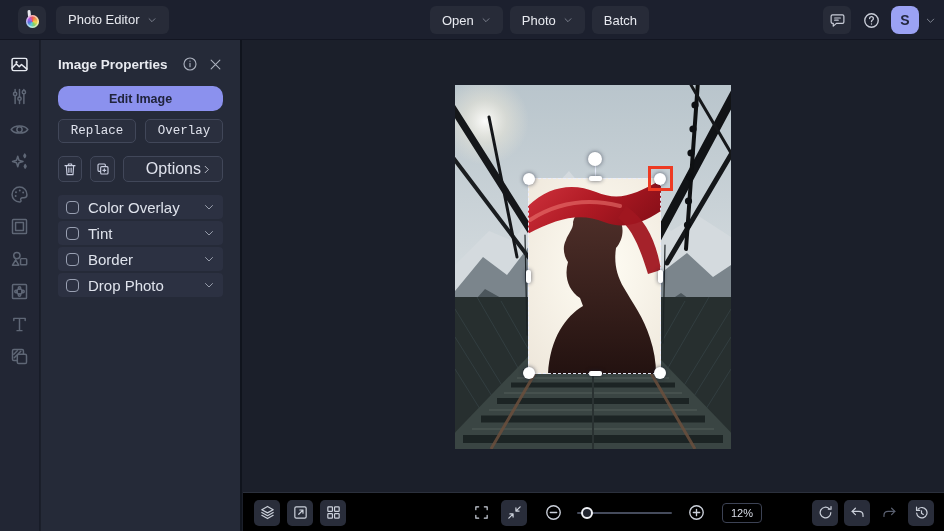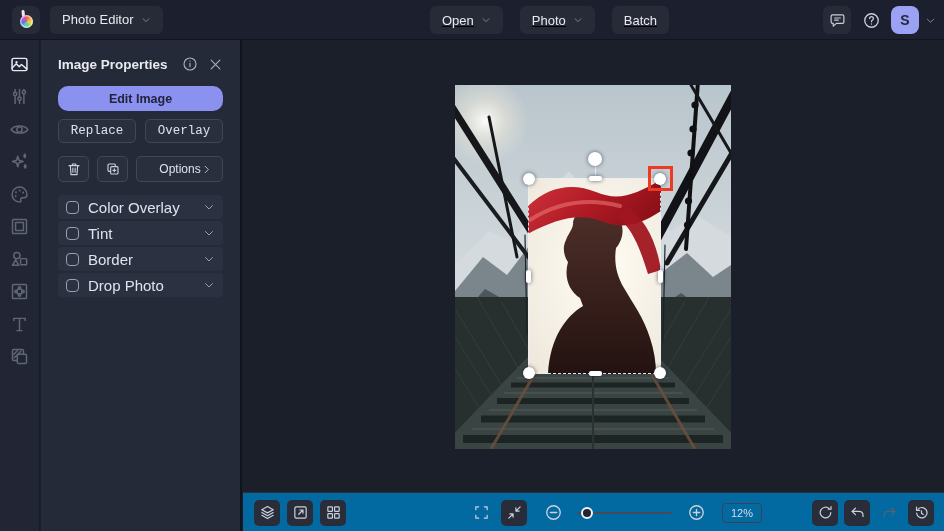--- a/index.html
+++ b/index.html
@@ -3,29 +3,29 @@
 <meta charset="utf-8">
 <style>
   * { margin:0; padding:0; box-sizing:border-box; }
   html,body { width:944px; height:531px; overflow:hidden; background:#1b1f2a;
     font-family:"Liberation Sans", sans-serif; -webkit-font-smoothing:antialiased; }
   svg { display:block; }
   .ic { stroke:currentColor; fill:none; stroke-width:1.7; stroke-linecap:round; stroke-linejoin:round; }
 
   
   .topbar { position:absolute; left:0; top:0; width:944px; height:40px; background:#1c202e;
-    display:flex; align-items:center; padding:0 12px; border-bottom:1px solid #121521; z-index:30; }
+    display:flex; align-items:center; padding:0 18px; border-bottom:1px solid #121521; z-index:30; }
   .logo-btn { width:28px; height:28px; border-radius:7px; background:#272b38; position:relative; margin-right:10px; cursor:pointer; }
   .logo-stem { position:absolute; left:10px; top:4px; width:2.5px; height:12px; border-radius:2px; background:#e9e9ee; transform:rotate(-6deg); }
   .logo-wheel { position:absolute; left:8px; top:9px; width:13px; height:13px; border-radius:50%;
     background:conic-gradient(#f05a5a,#f0a04a,#ead84e,#7ed06a,#5bc8d8,#5a6ee0,#b05ae0,#f05a5a);
     box-shadow:inset 0 0 0 1.5px rgba(255,255,255,.55); }
   .tb-btn { height:28px; background:#272b38; border-radius:6px; color:#e8eaf0; font-size:13px;
     display:flex; align-items:center; gap:7px; padding:0 12px; cursor:pointer; }
-  .tb-center { position:absolute; left:430px; top:6px; display:flex; gap:17px;text-decoration:underline; }
+  .tb-center { position:absolute; left:430px; top:6px; display:flex; gap:7px; }
   .tb-right { position:absolute; right:8px; top:6px; display:flex; align-items:center; gap:6px; }
   .tb-icon { width:28px; height:28px; border-radius:6px; display:flex; align-items:center; justify-content:center; color:#c9cdd8; cursor:pointer; }
   .tb-icon.bg { background:#272b38; }
   .avatar { width:28px; height:28px; border-radius:8px; background:#9ba2f4; color:#23273d; font-size:14px;
     font-weight:bold; display:flex; align-items:center; justify-content:center; cursor:pointer; }
   .chev { color:#9aa0ad; }
 
   
   .iconbar { position:absolute; left:0; top:40px; bottom:0; width:40px; background:#222634;
     border-right:1px solid #181c28; display:flex; flex-direction:column; align-items:center; padding-top:8px; z-index:20; }
@@ -43,21 +43,21 @@
     cursor:pointer; height:24px; }
   .btn-primary { margin:2px 17px 0 17px; background:#8b91ee; color:#20243c; font-weight:bold; height:25px;border-radius:10px; }
   .btn-dark { background:#2a2f3e; border:1px solid #414759; color:#dfe2ec;font-family:Liberation Mono, monospace; }
   .row2 { display:flex; gap:9px; margin:8px 17px 0 17px; }
   .row2 .btn { flex:1; }
   .btn-cutout { margin:8px 17px 0 17px; }
   .tools-row { display:flex; gap:8px; margin:13px 17px 0 17px; align-items:center; }
   .sq-btn { width:31px; height:26px; border:1px solid #414759; border-radius:5px; background:#2a2f3e;
     color:#c9cee0; display:flex; align-items:center; justify-content:center; cursor:pointer; }
   .options-btn { flex:1; height:26px; border:1px solid #414759; border-radius:5px; background:#2a2f3e;
-    color:#dfe2ec; font-size:12px; display:flex; align-items:center; padding:0 10px 0 22px; cursor:pointer; }
+    color:#dfe2ec; font-size:16px; display:flex; align-items:center; padding:0 10px 0 22px; cursor:pointer; }
   .options-btn .lbl { flex:1; text-align:center; }
   .prop-list { margin:13px 17px 0 17px; }
   .prop-row { height:24px; background:#2c3142; border-radius:4px; margin-bottom:2px; display:flex;
     align-items:center; padding:0 8px; cursor:pointer; }
   .checkbox { width:13px; height:13px; border:1.6px solid #99a0b2; border-radius:4px; margin-right:9px; cursor:pointer; }
   .prop-label { flex:1; color:#dfe3ec; font-size:15px; }
   .prop-row .hic { color:#aab0bd; }
 
   
   .canvas { position:absolute; left:243px; top:40px; right:0; bottom:0; background:#1b1f2a; z-index:10; }
@@ -75,21 +75,21 @@
   .m-b { left:50%; bottom:-3px; width:13px; height:5px; margin-left:-6px; border-radius:2px; cursor:pointer; }
   .m-l { top:50%; left:-3px; width:5px; height:13px; margin-top:-6px; border-radius:2px; cursor:pointer; }
   .m-r { top:50%; right:-3px; width:5px; height:13px; margin-top:-6px; border-radius:2px; cursor:pointer; }
   .rot-stem { position:absolute; left:50%; top:-15px; width:1.5px; height:15px; background:rgba(235,239,255,.9); }
   .rot { position:absolute; left:50%; top:-27px; width:14px; height:14px; margin-left:-7px; border-radius:50%;
     background:#fff; box-shadow:0 0 4px rgba(20,25,45,.6); cursor:pointer; }
   .alert-box { position:absolute; right:-13px; top:-13px; width:25px; height:25px;
     border:3px solid #ee3a22; cursor:pointer; }
 
   
-  .bottombar { position:absolute; left:243px; right:0; bottom:0; height:39px; background:#0369a1;
+  .bottombar { position:absolute; left:243px; right:0; bottom:0; height:39px; background:#000000;
     border-top:1px solid #2b303c; z-index:25; }
   .bb-group { position:absolute; top:0; height:39px; display:flex; align-items:center; }
   .bb-left { left:11px; gap:7px; }
   .bb-center { left:225px; gap:7px; }
   .bb-right { right:10px; gap:6px; }
   .bb-btn { width:26px; height:26px; border-radius:5px; display:flex; align-items:center; justify-content:center;
     color:#ccd1db; cursor:pointer; }
   .bb-btn.bg { background:#292d3a; }
   .bb-btn.dim { color:#5a6070; }
   .slider { width:95px; height:14px; display:flex; align-items:center; position:relative; cursor:pointer; margin:0 4px; }

